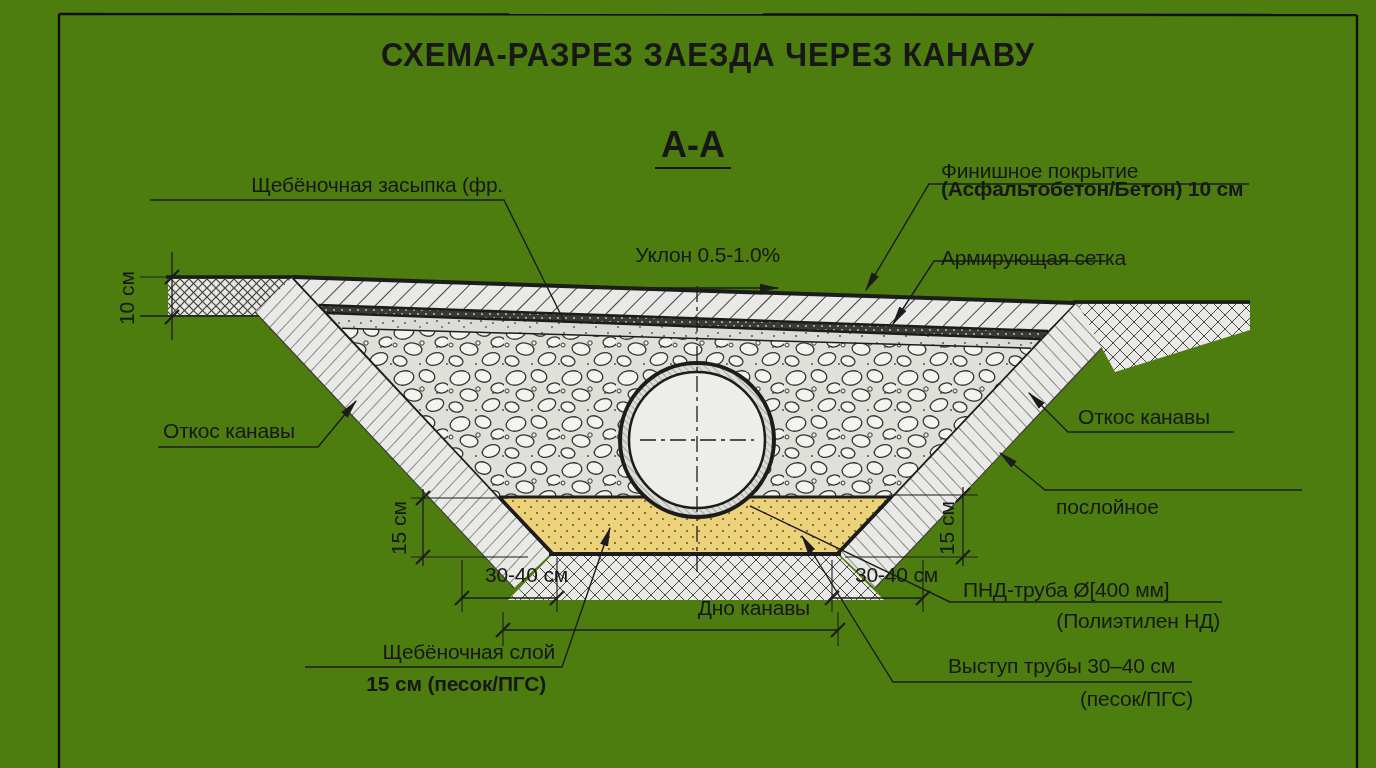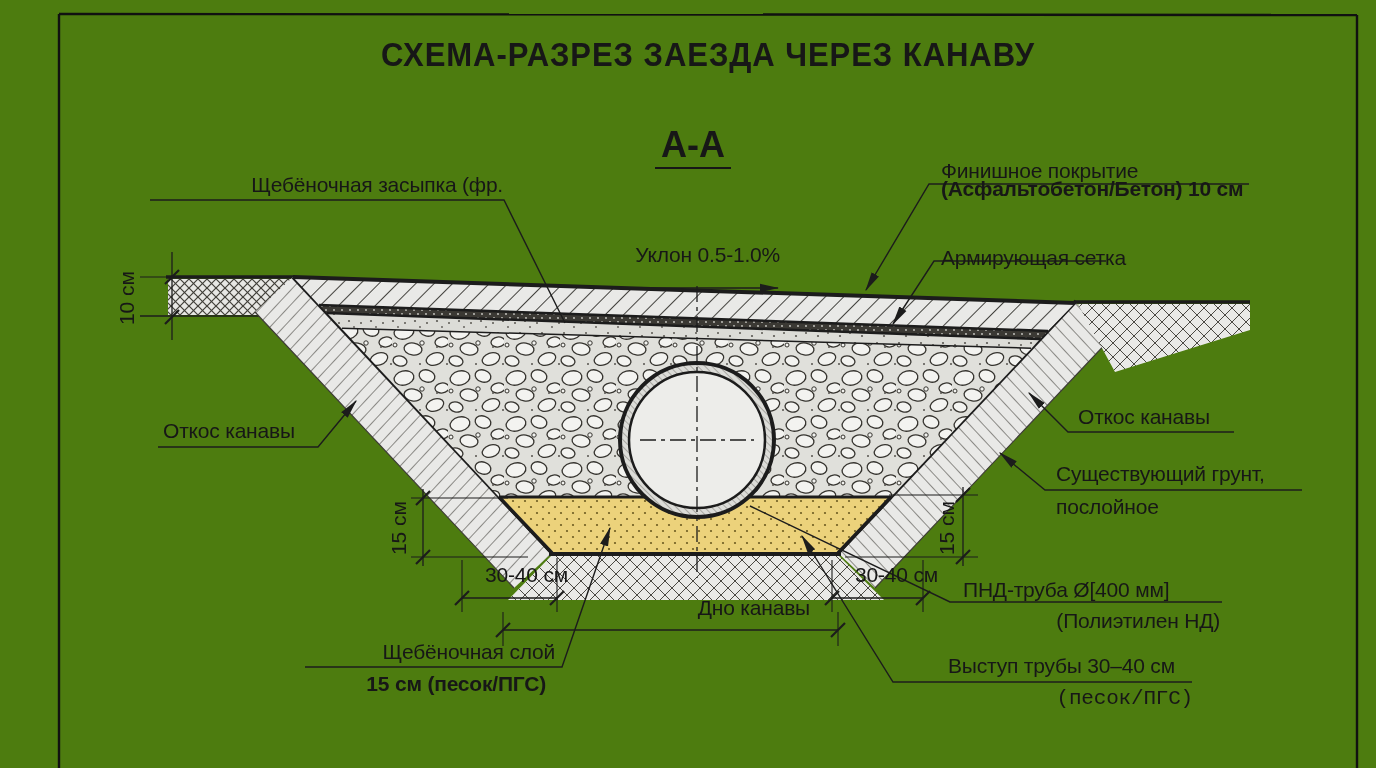--- a/index.html
+++ b/index.html
@@ -198,30 +198,29 @@
 <div class="lbl" style="left:941px;top:158px;">Финишное покрытие</div>
 <div class="lbl" style="left:941px;top:176px;font-weight:bold;">(Асфальтобетон/Бетон) 10 см</div>
 
 <div class="lbl" style="left:941px;top:221px;margin-top:24px;">Армирующая сетка</div>
 
 <div class="lbl ctr" style="left:600px;width:180px;top:242px;">Уклон 0.5-1.0%</div>
 
 <div class="lbl" style="left:163px;top:418px;">Откос канавы</div>
 <div class="lbl" style="left:1078px;top:404px;">Откос канавы</div>
 
-<div class="lbl" style="left:1056px;top:461px;">Существующий грунт,</div>
 <div class="lbl" style="left:1056px;top:494px;">послойное</div>
 
 <div class="lbl ctr" style="left:530px;width:280px;top:595px;">Дно канавы</div>
 
 <div class="lbl" style="left:963px;top:577px;">ПНД-труба Ø[400 мм]</div>
 <div class="lbl ctr" style="left:960px;width:260px;top:608px;">(Полиэтилен НД)</div>
 
 <div class="lbl" style="left:948px;top:653px;">Выступ трубы 30–40 см</div>
-<div class="lbl ctr" style="left:903px;width:290px;top:686px;font-family:Liberation Mono, monospace;">(песок/ПГС)</div>
+<div class="lbl ctr" style="left:903px;width:290px;top:686px;">(песок/ПГС)</div>
 
 <div class="lbl ctr" style="left:300px;width:255px;top:639px;">Щебёночная слой</div>
 <div class="lbl ctr" style="left:286px;width:260px;top:671px;font-weight:bold;">15 см (песок/ПГС)</div>
 
 <div class="vdim" style="left:92px;top:286px;width:70px;">10 см</div>
 <div class="vdim" style="left:367px;top:516px;width:64px;">15 см</div>
 <div class="vdim" style="left:915px;top:516px;width:64px;">15 см</div>
 <div class="lbl ctr" style="left:450px;width:118px;top:562px;">30-40 см</div>
 <div class="lbl ctr" style="left:820px;width:118px;top:562px;">30-40 см</div>
 

